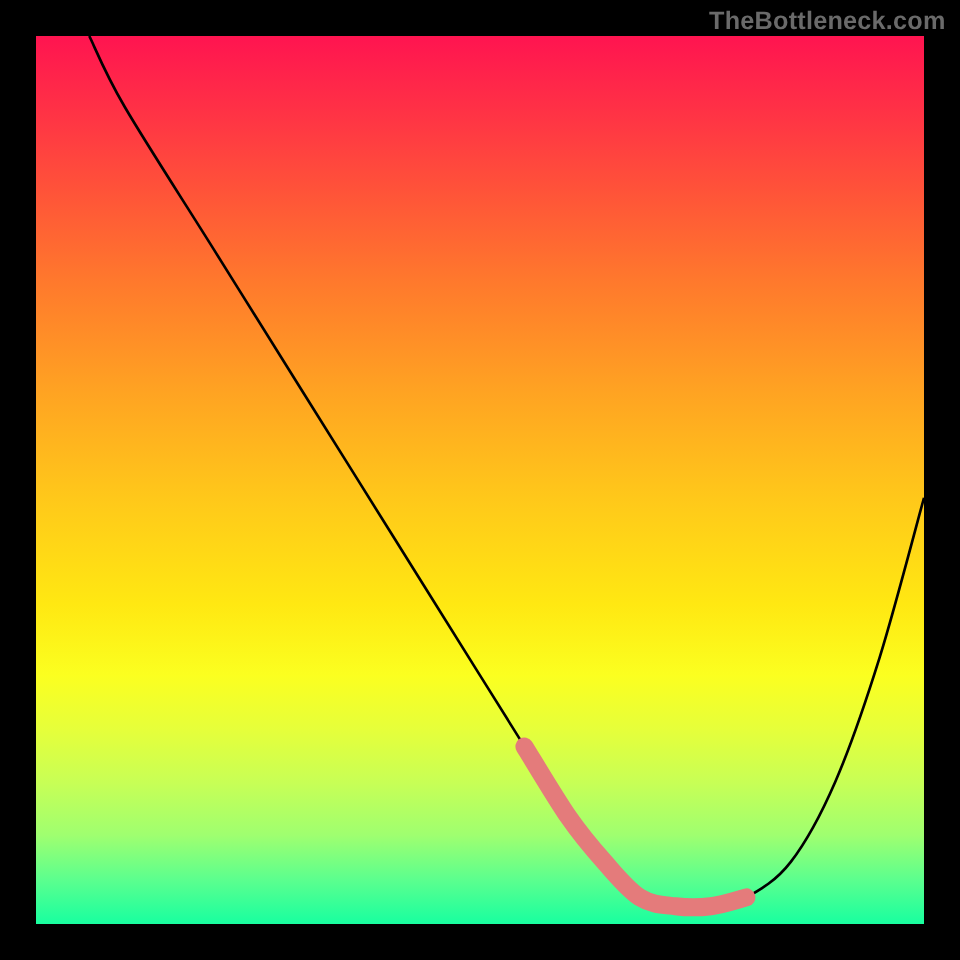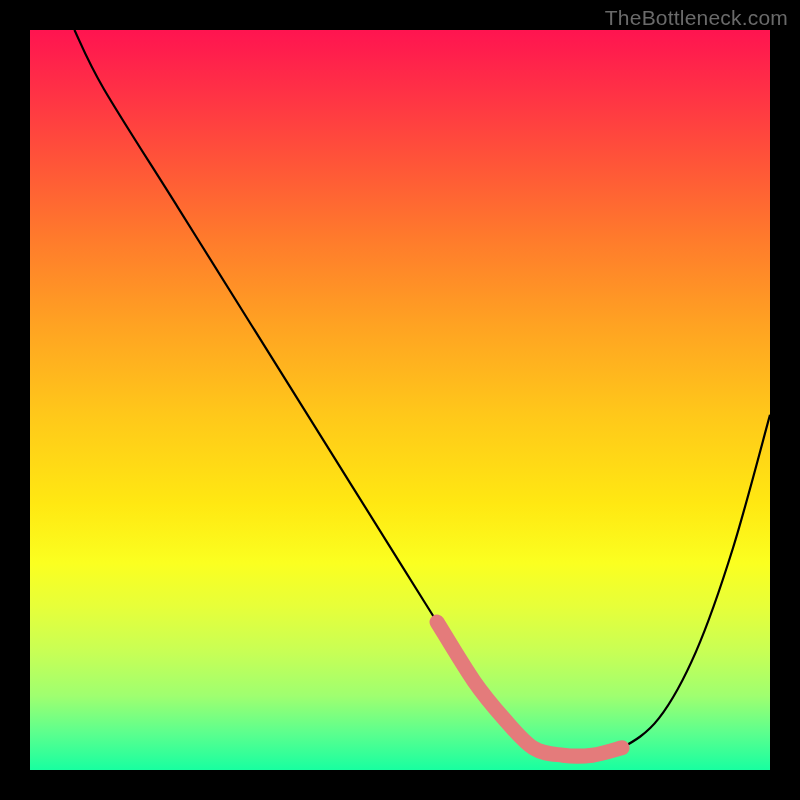--- a/index.html
+++ b/index.html
@@ -38,21 +38,21 @@
     );
   }
   .watermark {
     position: absolute;
     top: 6px;
     right: 12px;
     font-family: Arial, Helvetica, sans-serif;
     font-size: 21px;
     color: #6a6a6a;
     letter-spacing: 0.2px;
-    font-weight: 400;
+    font-weight: 700;
   }
   svg.curve {
     position: absolute;
     left: 0;
     top: 0;
     width: 740px;
     height: 740px;
   }
 </style>
 </head>

